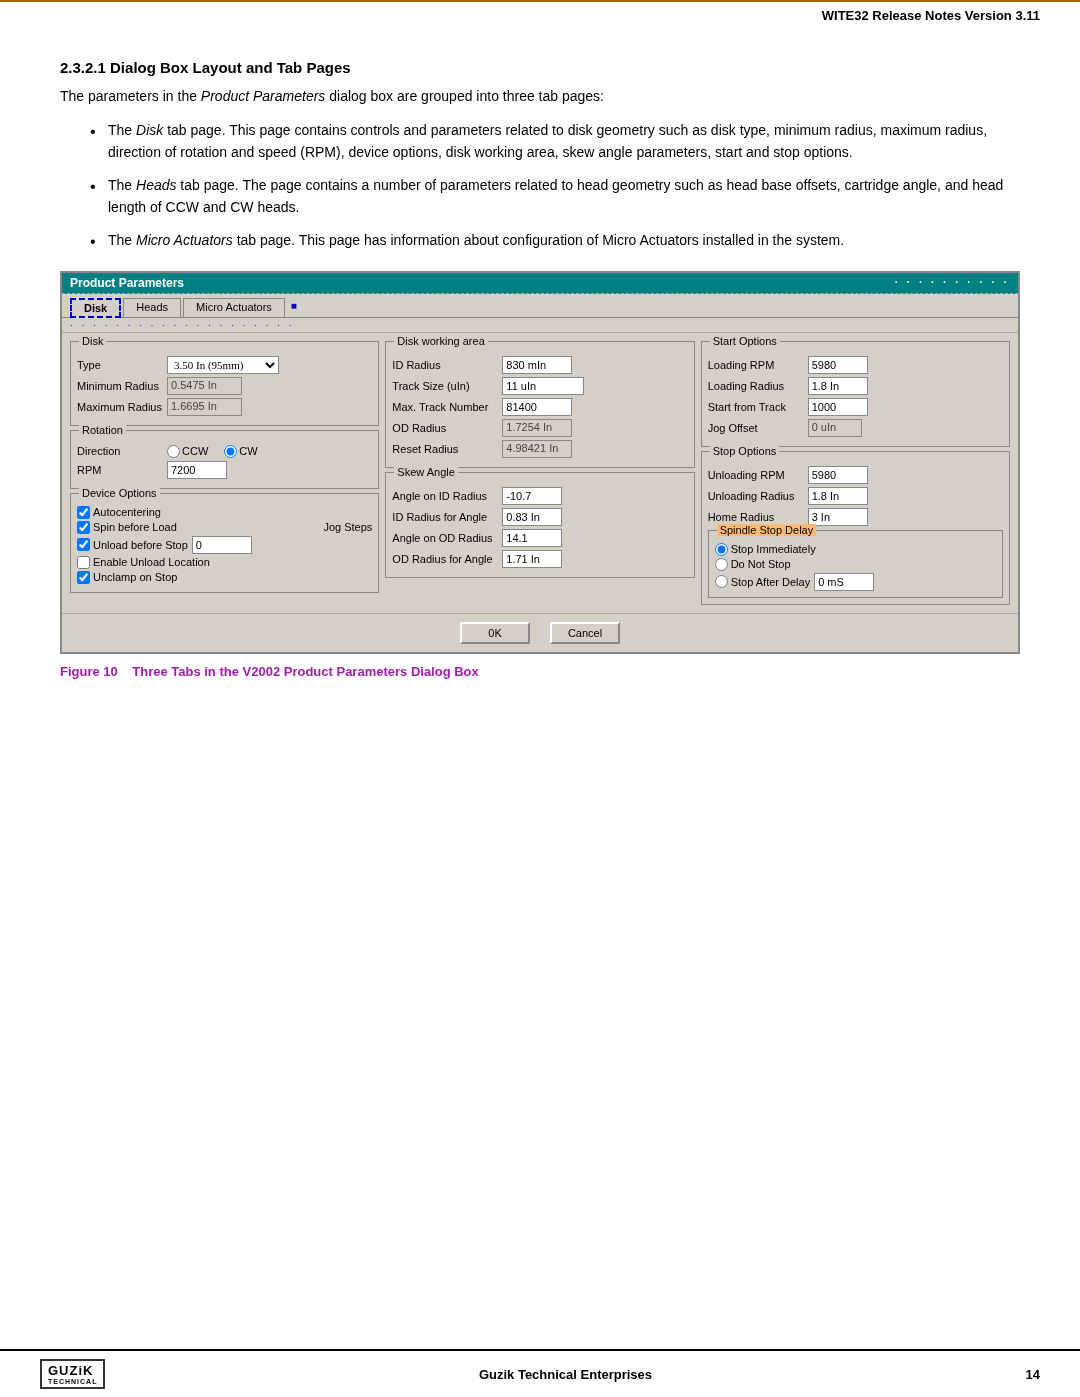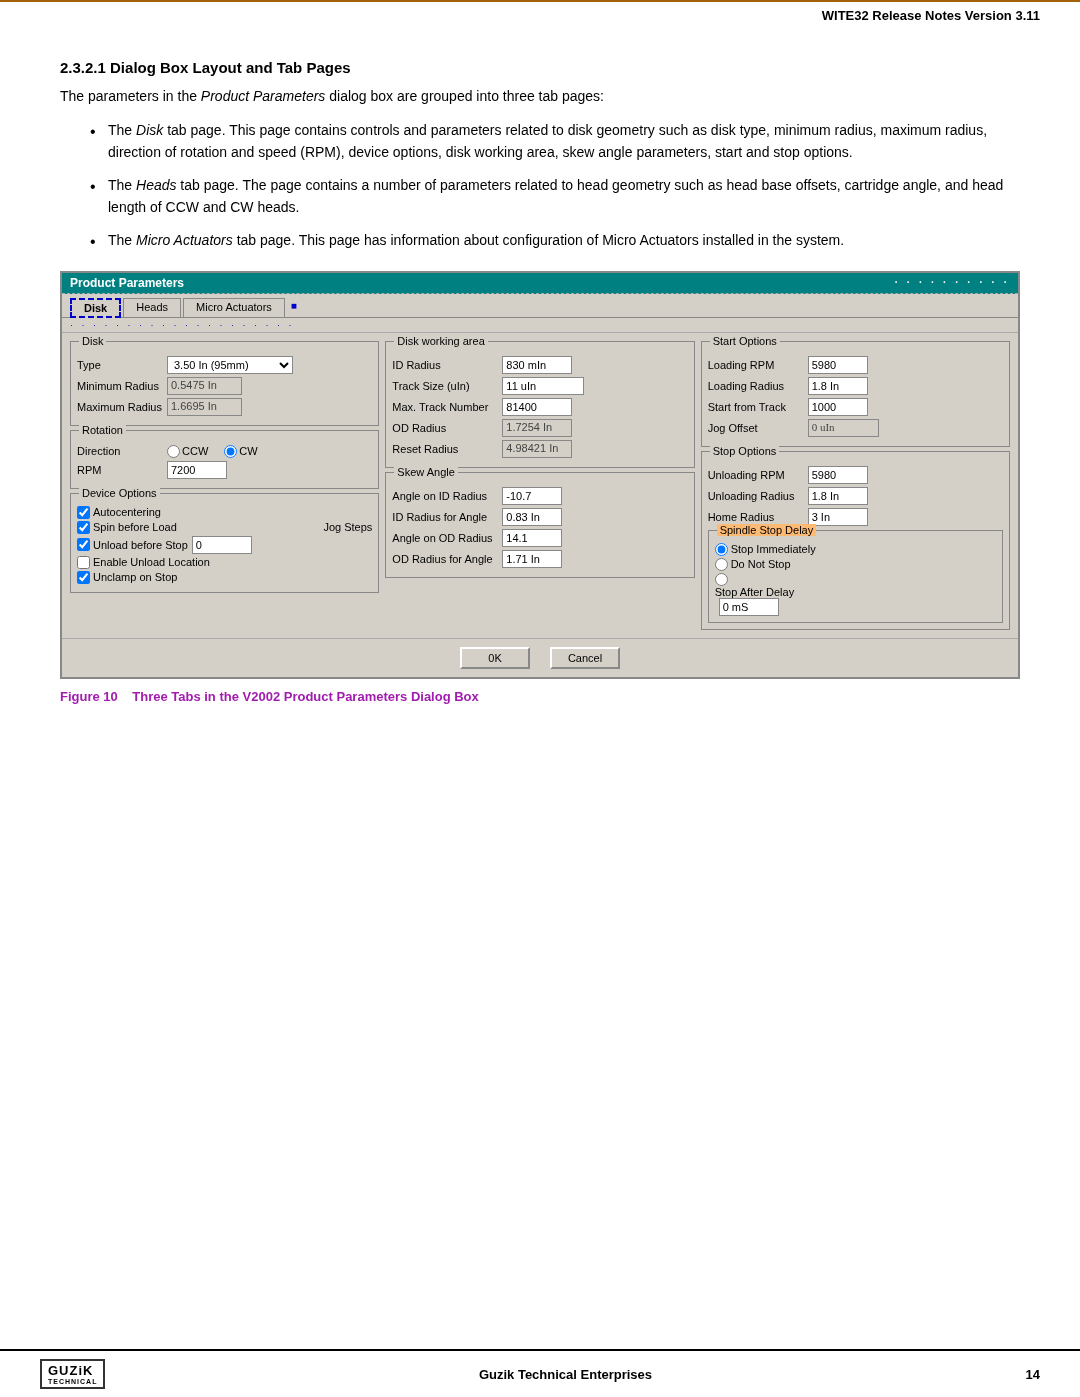--- a/index.html
+++ b/index.html
@@ -324,23 +324,22 @@
       position: absolute;
       top: -7px;
       left: 8px;
       background: #fdba74;
       padding: 0 3px;
       font-size: 11px;
     }
 
     .stop-after-row {
       display: flex;
-      align-items: flex-start;
-      font-size: 11px;
-      flex-direction: column;
+      align-items: center;
+      font-size: 11px;
     }
   </style>
 </head>
 <body>
 
 <div class="page-header">
   <span class="page-header-title">WITE32 Release Notes Version 3.11</span>
 </div>
 
 <div class="page-content">
@@ -389,21 +388,21 @@
 
     <div class="dialog-body">
 
       <div class="col-left">
 
         <div class="group-box">
           <span class="group-box-title">Disk</span>
           <div style="height: 8px;"></div>
           <div class="form-row">
             <span class="form-label">Type</span>
-            <select class="form-select" style="width:126px;">
+            <select class="form-select" style="width:112px;font-family:Liberation Serif, serif;">
               <option>3.50 In (95mm)</option>
             </select>
           </div>
           <div class="form-row">
             <span class="form-label">Minimum Radius</span>
             <span class="form-input-readonly" style="width:75px;">0.5475 In</span>
           </div>
           <div class="form-row">
             <span class="form-label">Maximum Radius</span>
             <span class="form-input-readonly" style="width:75px;">1.6695 In</span>
@@ -525,21 +524,21 @@
           <div class="form-row">
             <span class="form-label" style="min-width:100px;">Loading Radius</span>
             <input type="text" class="form-input" value="1.8 In" style="width: 55px;">
           </div>
           <div class="form-row">
             <span class="form-label" style="min-width:100px;">Start from Track</span>
             <input type="text" class="form-input" value="1000" style="width: 55px;">
           </div>
           <div class="form-row">
             <span class="form-label" style="min-width:100px;">Jog Offset</span>
-            <span class="form-input-readonly" style="width:71px;font-family:Liberation Serif, serif;">0 uIn</span>
+            <span class="form-input-readonly" style="width:54px;">0 uIn</span>
           </div>
         </div>
 
         <div class="group-box">
           <span class="group-box-title">Stop Options</span>
           <div style="height: 8px;"></div>
           <div class="form-row">
             <span class="form-label" style="min-width:100px;">Unloading RPM</span>
             <input type="text" class="form-input" value="5980" style="width: 55px;">
           </div>

